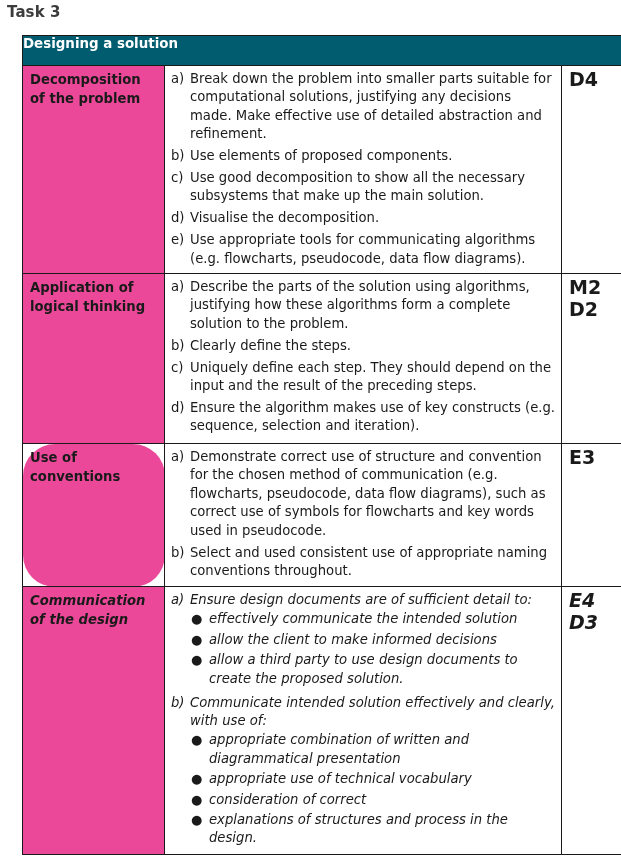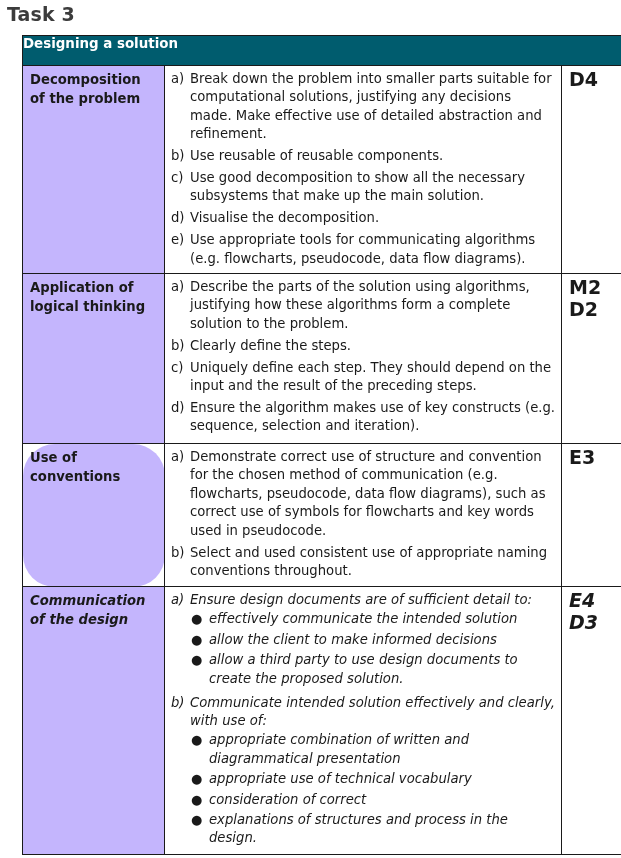--- a/index.html
+++ b/index.html
@@ -14,21 +14,21 @@
     font-family: "DejaVu Sans", sans-serif;
     color: #1a1a1a;
     overflow: hidden;
   }
   .task-title {
     position: absolute;
     left: 7px;
     top: 3px;
     font-family: "DejaVu Sans", sans-serif;
     font-weight: bold;
-    font-size: 19px;
+    font-size: 15px;
     color: #3c3c3c;
     letter-spacing: 0.1px;
     text-align: right;
   }
   table.criteria {
     position: absolute;
     left: 22px;
     top: 28px;
     width: 608px;
     border-collapse: collapse;
@@ -47,21 +47,21 @@
     font-weight: bold;
     font-size: 13.4px;
     height: 29px;
     padding: 0 0 0 8px;
     vertical-align: middle;
   }
   col.c1 { width: 142px; }
   col.c2 { width: 397px; }
   col.c3 { width: 69px; }
   td.aspect {
-    background: #c4b5fd;
+    background: #ec4899;
     font-weight: bold;
     font-size: 13.2px;
     line-height: 19px;
     padding: 4px 6px 0 7px !important;
   }
   td.reqs {
     font-size: 13.2px;
     line-height: 18.4px;
     padding: 4px 6px 4px 6px !important;
   }
@@ -124,21 +124,21 @@
 
     <tr class="row-decomp">
       <td class="aspect">Decomposition of the problem</td>
       <td class="reqs">
         <div class="req">
           <span class="letter">a)</span>
           <span class="text">Break down the problem into smaller parts suitable for computational solutions, justifying any decisions made. Make effective use of detailed abstraction and refinement.</span>
         </div>
         <div class="req">
           <span class="letter">b)</span>
-          <span class="text">Use reusable of reusable components.</span>
+          <span class="text">Use elements of proposed components.</span>
         </div>
         <div class="req">
           <span class="letter">c)</span>
           <span class="text">Use good decomposition to show all the necessary subsystems that make up the main solution.</span>
         </div>
         <div class="req">
           <span class="letter">d)</span>
           <span class="text">Visualise the decomposition.</span>
         </div>
         <div class="req">

